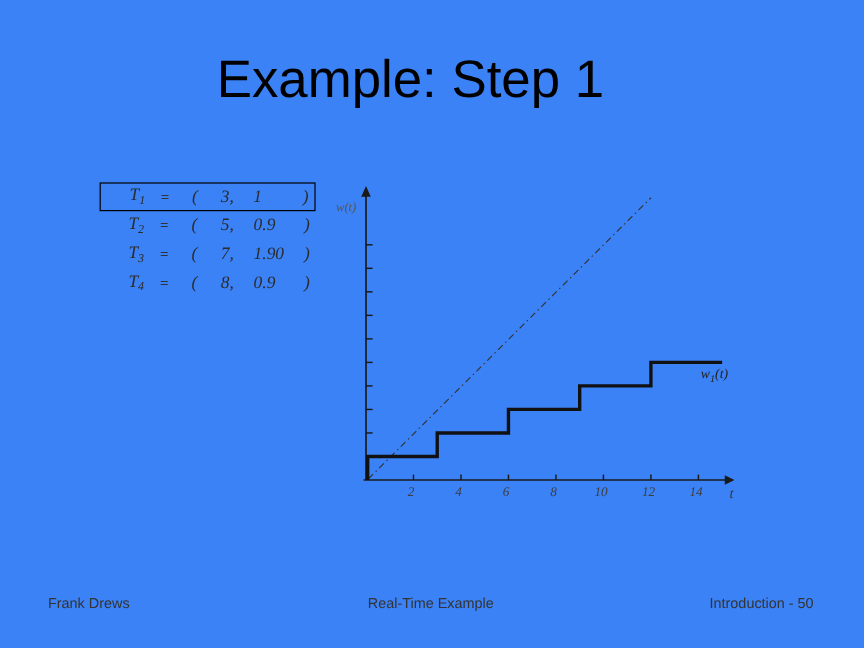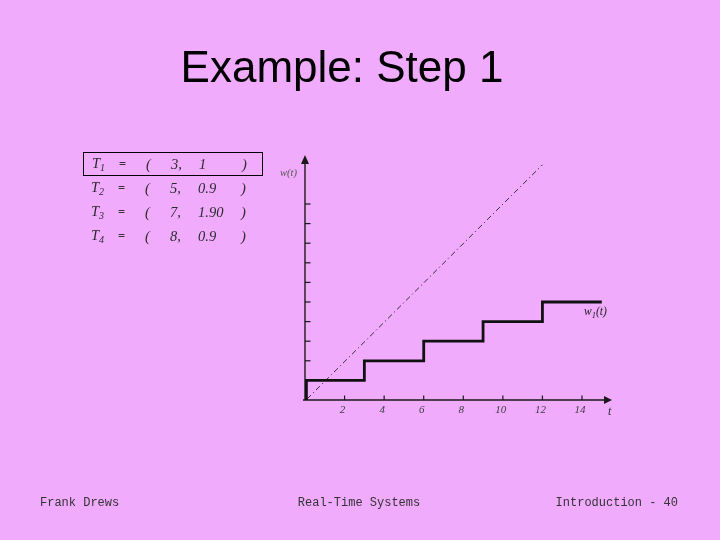--- a/index.html
+++ b/index.html
@@ -1,42 +1,42 @@
 <!DOCTYPE html>
 <html><head>
 <meta charset="utf-8">
 <style>
   html,body{margin:0;padding:0;background:#fff;}
-  .slide{position:relative;width:720px;height:540px;background:#f0abfc;overflow:hidden;
+  .slide{position:relative;width:720px;height:540px;background:#3b82f6;overflow:hidden;
          font-family:"Liberation Sans",sans-serif;}
   .title{position:absolute;top:42px;left:0;width:100%;text-align:center;
          font-size:44px;font-weight:400;color:#000;transform:translateX(-18px);
          font-family:"Liberation Sans",sans-serif;white-space:nowrap;}
   
   .task-table{position:absolute;left:83px;top:152px;}
-  .trow{display:flex;align-items:center;height:24px;width:180px;padding-left:8px;
+  .trow{display:flex;align-items:center;height:24px;width:180px;padding-left:24px;
         box-sizing:border-box;font:italic 14.5px "Liberation Serif",serif;color:#2b2b2b;}
   .trow.boxed{border:1.5px solid #000;}
   .c{display:inline-block;}
   .cname{width:27px;}
   .ceq{width:27px;font-style:normal;font-weight:700;font-size:12.5px;color:#333;}
   .cop{width:25px;}
   .cn1{width:28px;}
   .cn2{width:43px;}
   .ccp{width:10px;}
   .ts{font-size:10px;font-style:italic;vertical-align:-3px;}
   
   .chart{position:absolute;left:270px;top:145px;}
   .axlbl{font:italic 10.5px "Liberation Serif",serif;fill:#555;}
   .xlbl{font:italic 12px "Liberation Serif",serif;fill:#333;}
   .ticklbl{font:italic 11px "Liberation Serif",serif;fill:#3d3d3d;}
   .serlbl{font:italic 11.5px "Liberation Serif",serif;fill:#222;}
   
   .footer{position:absolute;left:40px;right:42px;top:496px;display:flex;
-          font-size:12px;color:#333;letter-spacing:0px;font-family:Liberation Mono, monospace;}
+          font-size:12px;color:#333;letter-spacing:0px;}
   .footer span{flex:1;}
   .f-left{text-align:left;}
   .f-center{text-align:center;}
   .f-right{text-align:right;}
 </style>
 </head>
 <body>
 
 <div class="slide">
 
@@ -111,17 +111,17 @@
       <line x1="305" y1="204" x2="310.5" y2="204" stroke="#1a1a1a" stroke-width="1.2"></line>
       <line x1="307" y1="399" x2="542.432" y2="164.79999999999998" stroke="#333333" stroke-width="1" stroke-dasharray="5.5 3 1.2 3"></line>
       <path d="M306.4,400V380.4H364.358V360.8H423.716V341.2H483.074V321.6H542.432V302H601.79" fill="none" stroke="#111111" stroke-width="2.8"></path>
       <text x="280" y="176" class="axlbl">w(t)</text>
       <text x="608" y="415" class="xlbl">t</text>
       <text x="584" y="315" class="serlbl"><tspan>w</tspan><tspan dy="3" font-size="8.5px">1</tspan><tspan dy="-3">(t)</tspan></text>
     </svg>
 
   <div class="footer">
     <span class="f-left">Frank Drews</span>
-    <span class="f-center">Real-Time Systems</span>
-    <span class="f-right">Introduction - 40</span>
+    <span class="f-center">Real-Time Example</span>
+    <span class="f-right">Introduction - 50</span>
   </div>
 
 </div>
 
 </body></html>

